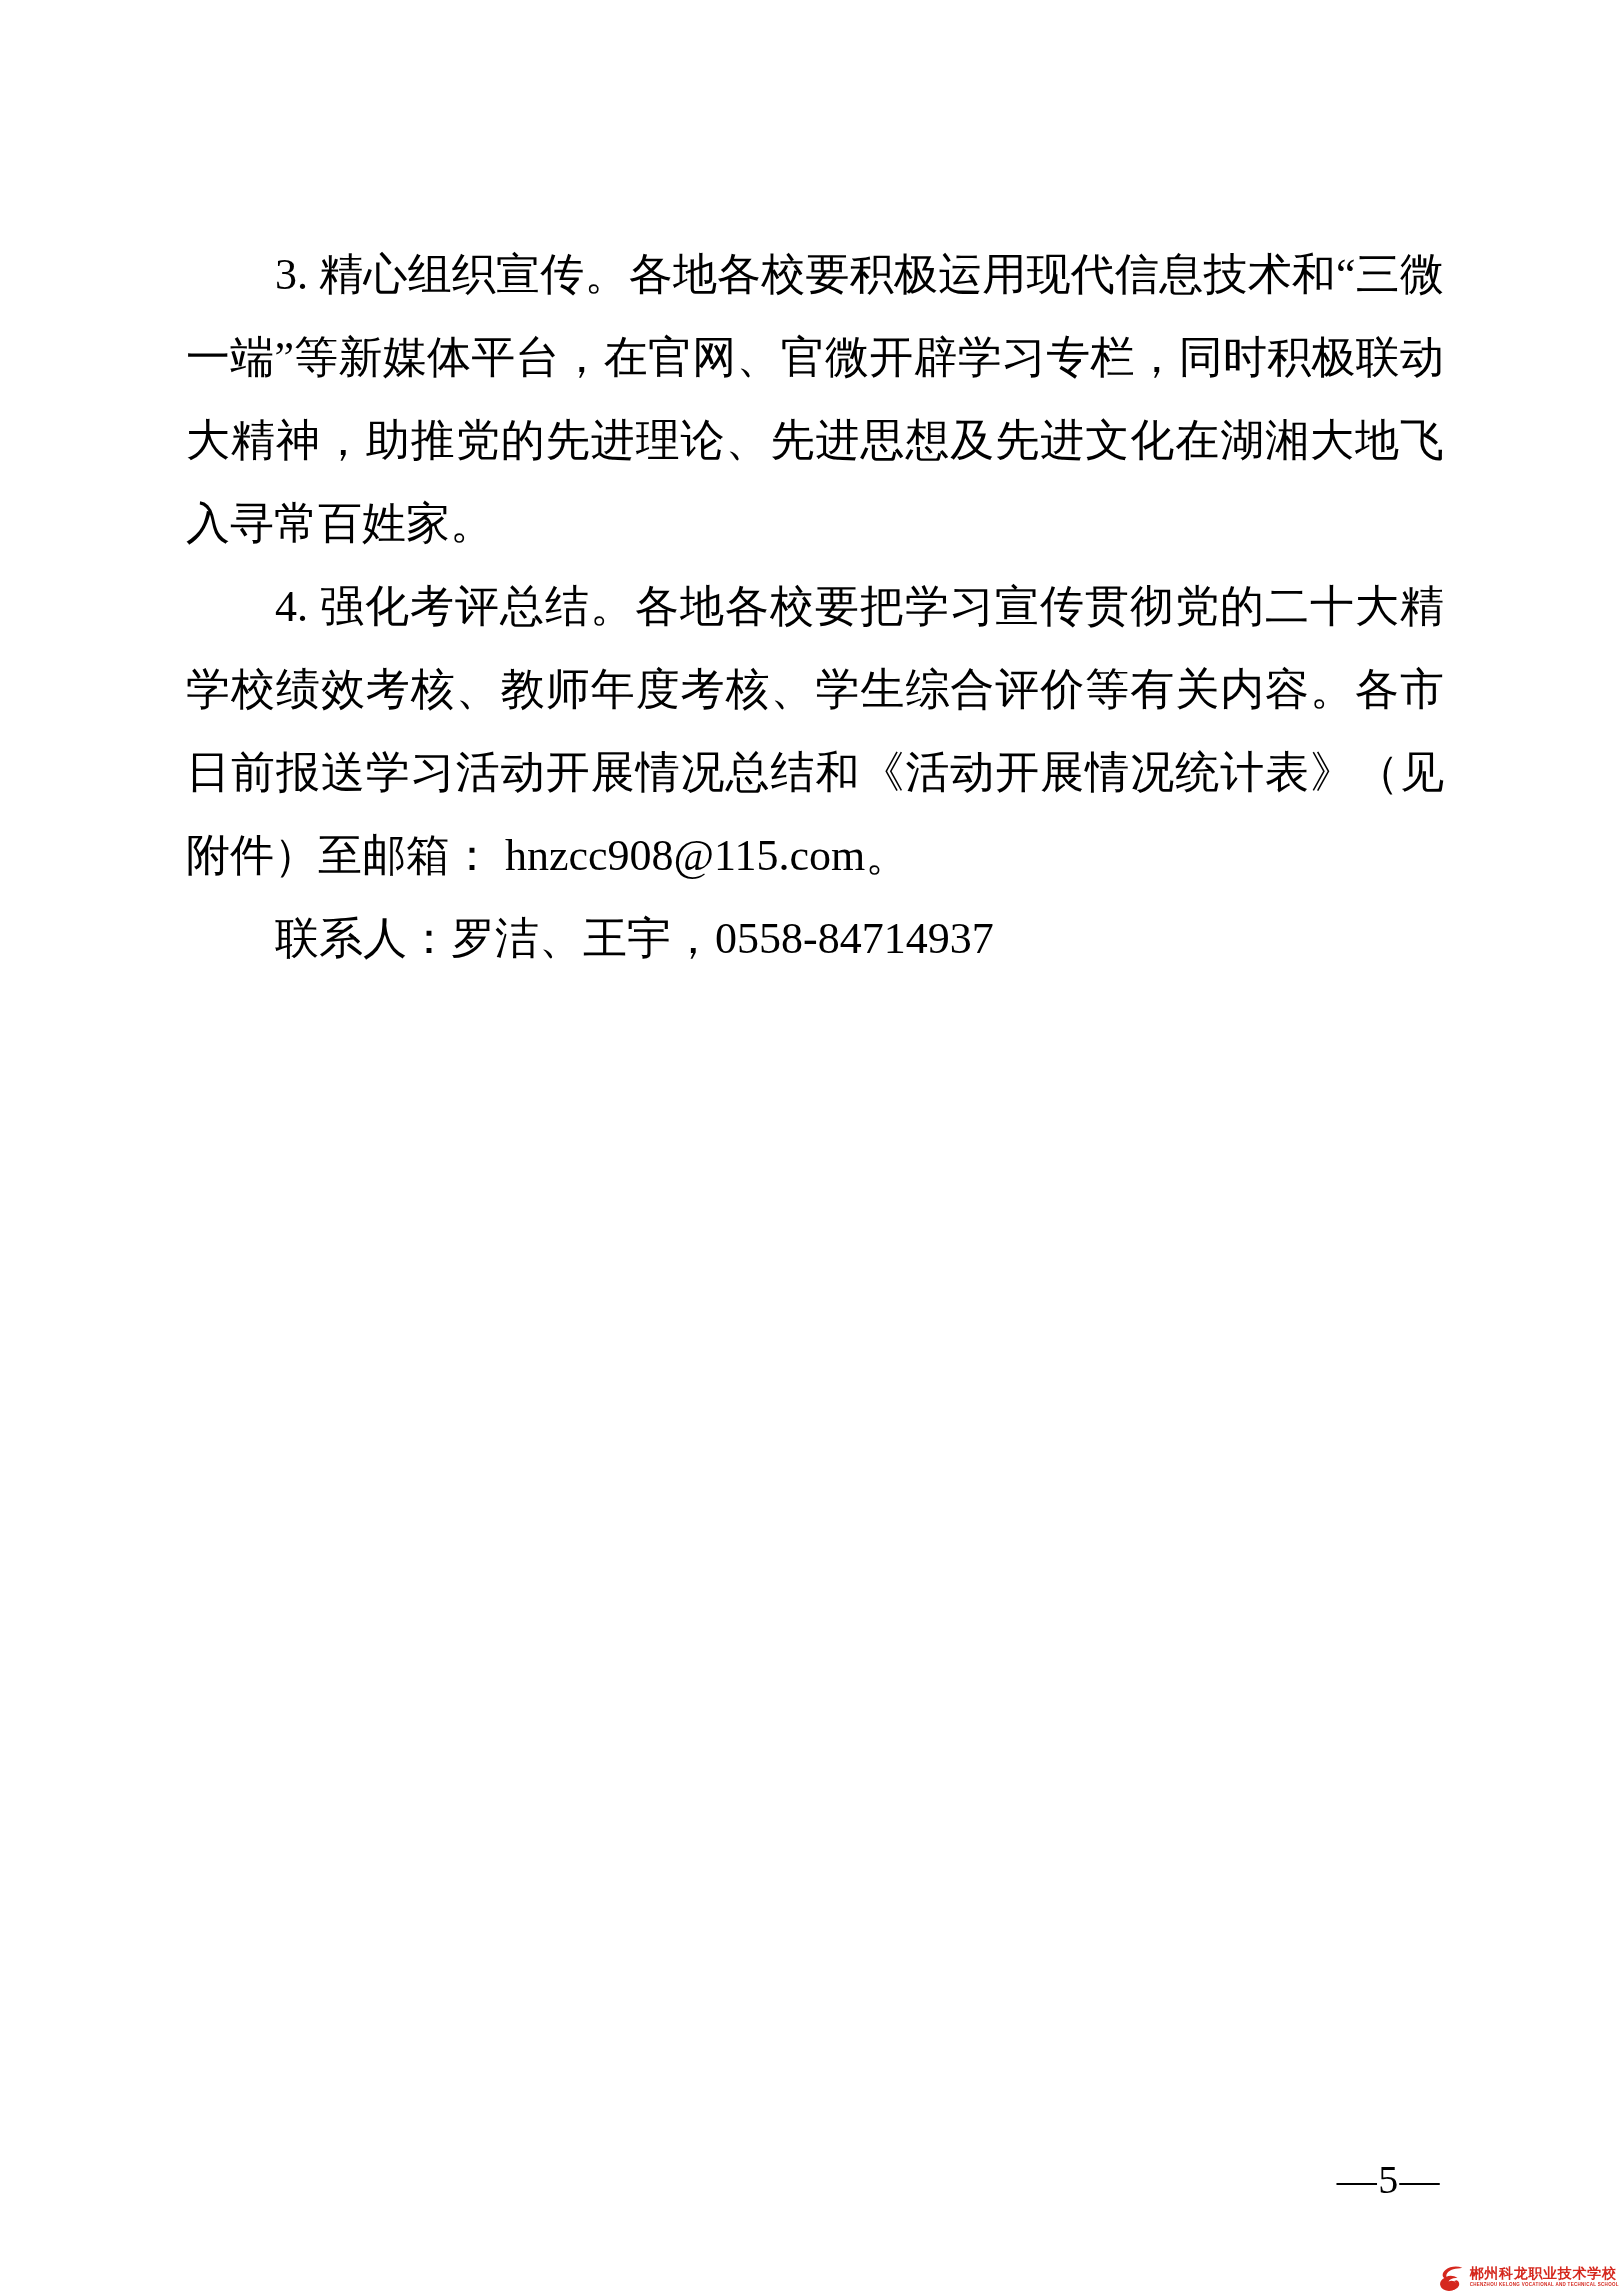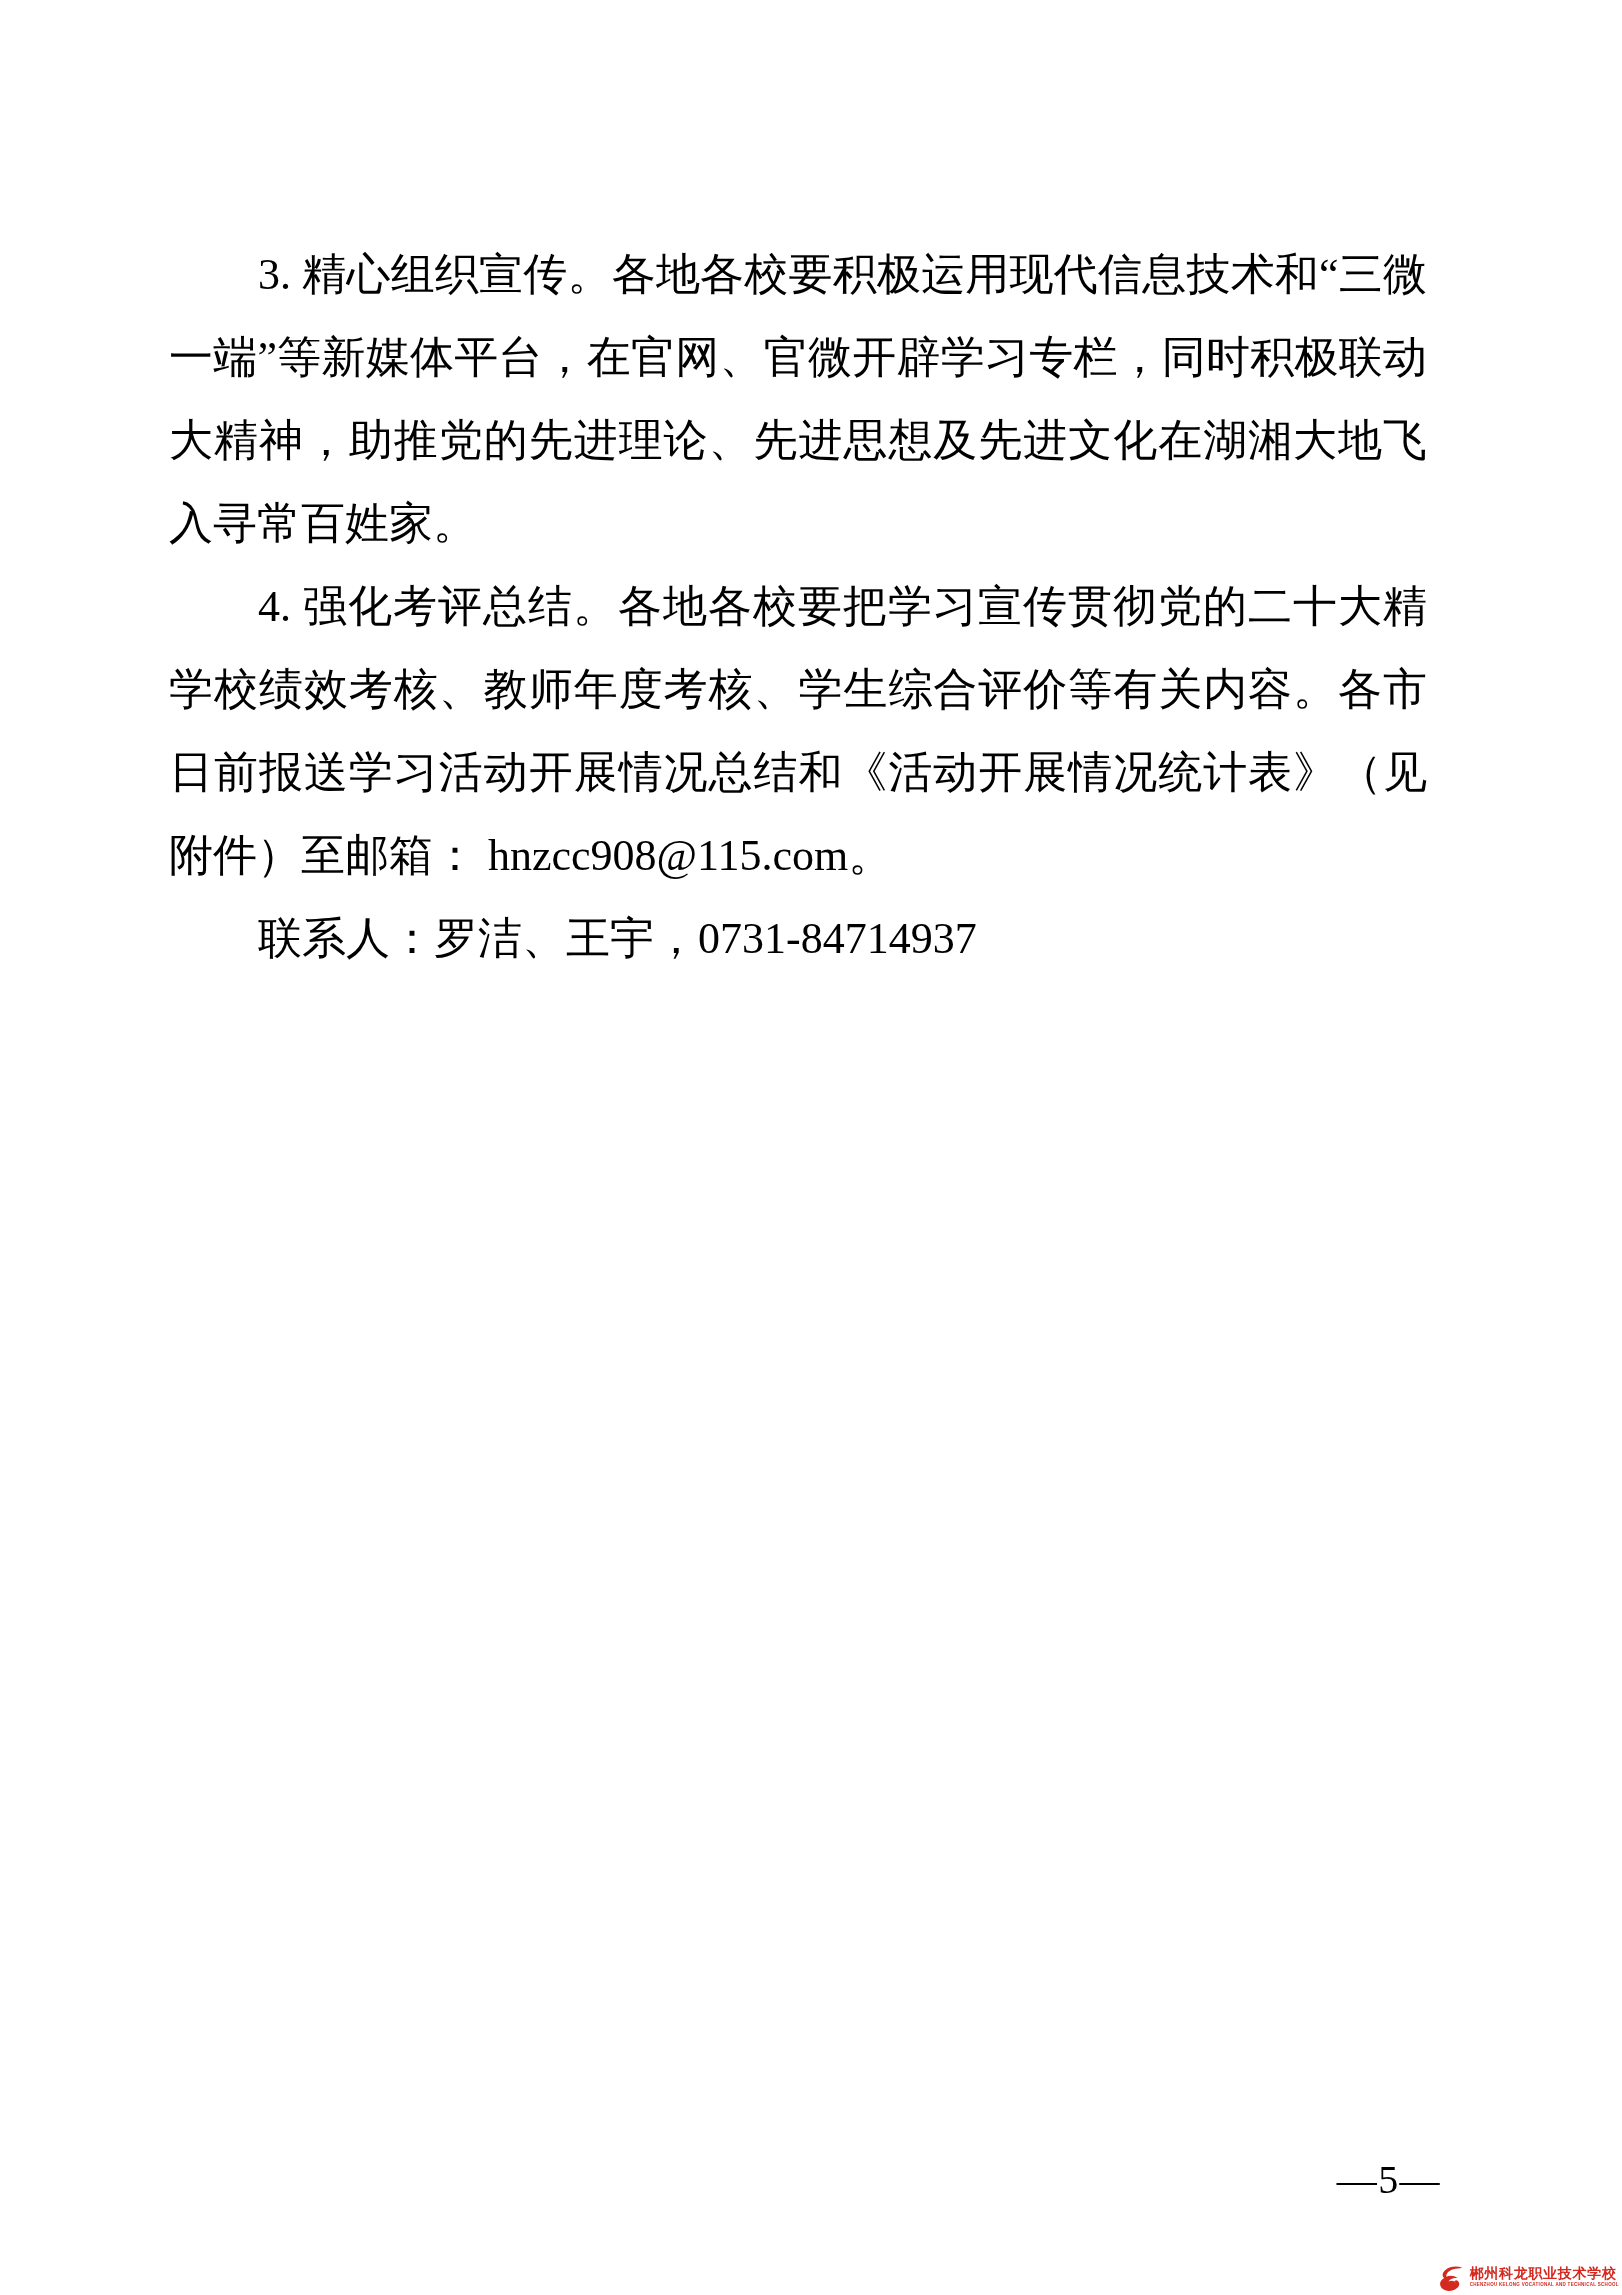--- a/index.html
+++ b/index.html
@@ -11,21 +11,21 @@
     position: relative;
     width: 1623px;
     height: 2295px;
     background: #ffffff;
     overflow: hidden;
     font-family: "Liberation Serif", "DejaVu Serif", serif;
     color: #000000;
   }
   .text-block {
     position: absolute;
-    left: 169px;
+    left: 186px;
     top: 233px;
     width: 1258px;
   }
   .line {
     height: 83px;
     line-height: 83px;
     font-size: 44px;
     letter-spacing: 0px;
     color: #000000;
     text-align: left;
@@ -91,21 +91,21 @@
 
   <div class="text-block">
       <div class="line justify indent">3. 精心组织宣传。各地各校要积极运用现代信息技术和“三微</div>
       <div class="line justify">一端”等新媒体平台，在官网、官微开辟学习专栏，同时积极联动</div>
       <div class="line justify">大精神，助推党的先进理论、先进思想及先进文化在湖湘大地飞</div>
       <div class="line">入寻常百姓家。</div>
       <div class="line justify indent">4. 强化考评总结。各地各校要把学习宣传贯彻党的二十大精</div>
       <div class="line justify">学校绩效考核、教师年度考核、学生综合评价等有关内容。各市</div>
       <div class="line justify">日前报送学习活动开展情况总结和《活动开展情况统计表》（见</div>
       <div class="line">附件）至邮箱：  hnzcc908@115.com。</div>
-      <div class="line indent">联系人：罗洁、王宇，0731-84714937</div>
+      <div class="line indent">联系人：罗洁、王宇，0558-84714937</div>
       <div class="line"></div>
     </div>
 
   <div class="page-number">—5—</div>
 
   <div class="watermark">
     <svg class="logo" viewBox="0 0 44 42">
       <path d="M38 4 C30 1 20 2 14 7 C9 11 8 16 12 19 C8 21 5 25 6 29 C7 35 15 39 23 37 C29 35 32 30 29 26 C27 23 22 22 18 24 C20 20 26 18 31 19 C26 15 19 15 15 17 C14 13 18 8 25 6 C29 5 34 5 38 4 Z" fill="#d5281e"></path>
       <path d="M30 22 C34 24 35 29 31 33 C27 37 19 38 14 35 C20 37 26 35 28 31 C30 28 29 25 26 23 Z" fill="#d5281e"></path>
     </svg>

